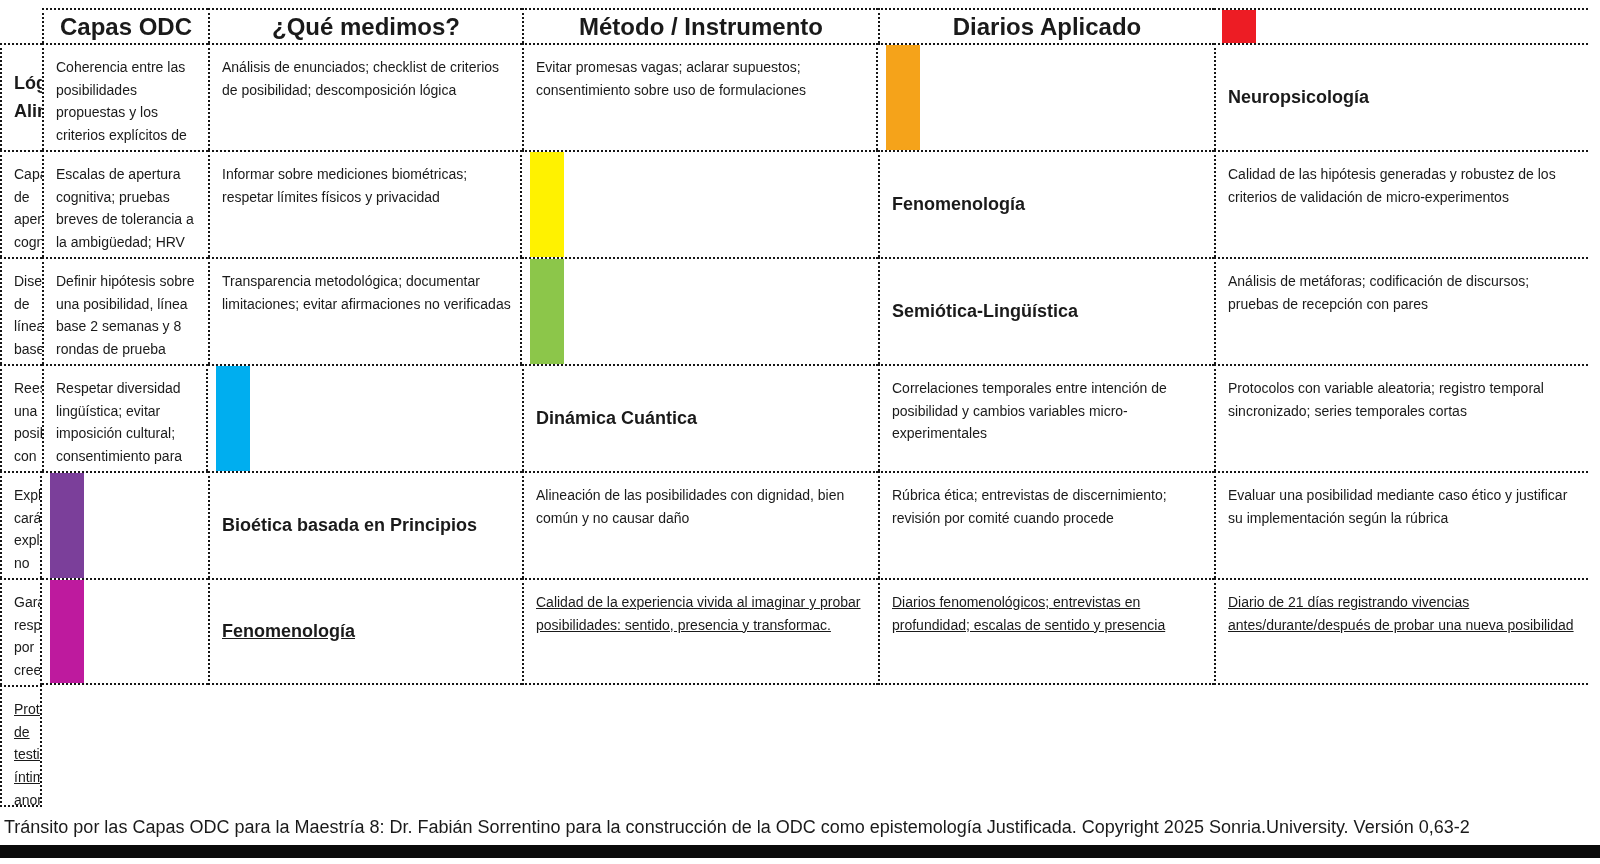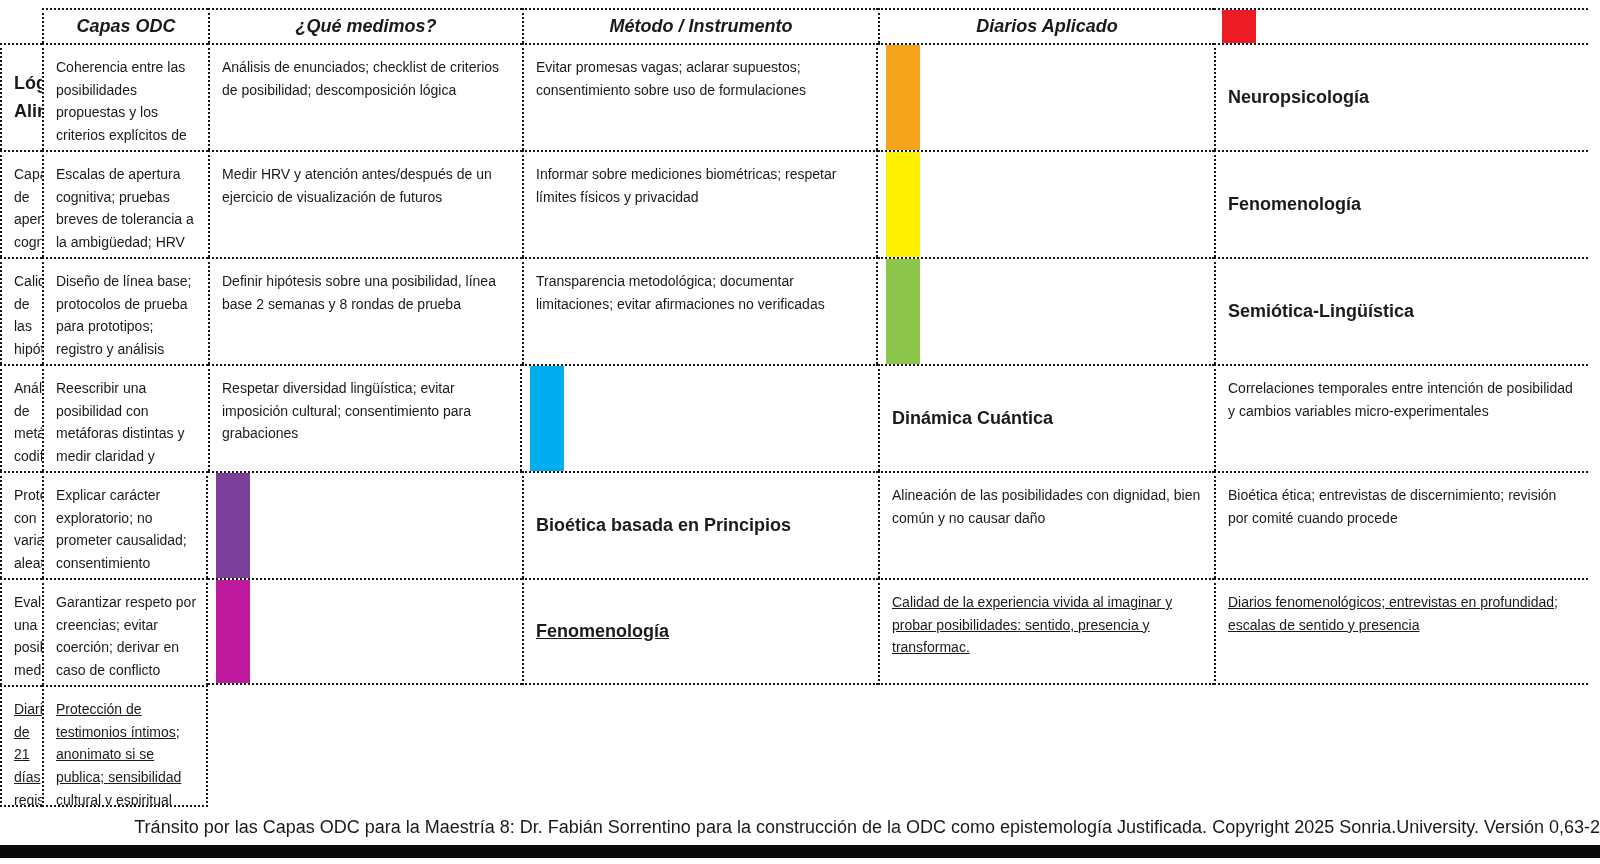--- a/index.html
+++ b/index.html
@@ -21,43 +21,41 @@
   .cell {
     border-top: 2px dotted #161616;
     border-left: 2px dotted #161616;
     overflow: hidden;
   }
   .br { border-right: 2px dotted #161616; }
   .bb { border-bottom: 2px dotted #161616; text-decoration: underline; }
   .nob { border: none; }
   .head {
     display: flex; align-items: center; justify-content: center;
-    font-weight: bold; font-size: 18px;
+    font-weight: bold; font-size: 24px;
     background: #fff;
-    font-style: italic;
   }
   .strip { border-left: none; padding: 0; }
   .strip-fill { width: 34px; height: 100%; margin-left: 8px; }
   .label {
     display: flex; align-items: center;
     font-weight: bold; font-size: 18px;
     padding: 6px 6px 6px 12px;
     line-height: 1.55;
   }
   .bodycell {
     padding: 11px 8px 6px 12px;
     font-size: 14px;
     line-height: 1.62;
   }
   .footer-line {
     padding: 7px 0 0 4px;
     font-size: 18px;
     line-height: 1.45;
     white-space: nowrap;
-    text-align: right;
   }
   .bottom-bar {
     width: 1600px; height: 13px;
     background: #0a0a0a;
     margin-top: 5px;
   }
 </style>
 </head>
 <body>
 
@@ -81,21 +79,20 @@
     <div class="cell bodycell br">Evitar promesas vagas; aclarar supuestos; consentimiento sobre uso de formulaciones</div>
 
     <div class="cell strip">
         <div class="strip-fill" style="background-color: rgb(245, 163, 26);"></div>
       </div>
     <div class="cell label">
         <span>Neuropsicología</span>
       </div>
     <div class="cell bodycell">Capacidad de apertura cognitiva y regulación ante incertidumbre al explorar posibilidades</div>
     <div class="cell bodycell">Escalas de apertura cognitiva; pruebas breves de tolerancia a la ambigüedad; HRV en pruebas de imaginación</div>
-    <div class="cell bodycell">Medir HRV y atención antes/después de un ejercicio de visualización de futuros</div>
     <div class="cell bodycell br">Informar sobre mediciones biométricas; respetar límites físicos y privacidad</div>
 
     <div class="cell strip">
         <div class="strip-fill" style="background-color: rgb(255, 242, 0);"></div>
       </div>
     <div class="cell label">
         <span>Fenomenología</span>
       </div>
     <div class="cell bodycell">Calidad de las hipótesis generadas y robustez de los criterios de validación de micro-experimentos</div>
     <div class="cell bodycell">Diseño de línea base; protocolos de prueba para prototipos; registro y análisis simple</div>
@@ -122,21 +119,21 @@
     <div class="cell bodycell">Protocolos con variable aleatoria; registro temporal sincronizado; series temporales cortas</div>
     <div class="cell bodycell br">Explicar carácter exploratorio; no prometer causalidad; consentimiento informado</div>
 
     <div class="cell strip">
         <div class="strip-fill" style="background-color: rgb(123, 63, 154);"></div>
       </div>
     <div class="cell label">
         <span>Bioética basada en Principios</span>
       </div>
     <div class="cell bodycell">Alineación de las posibilidades con dignidad, bien común y no causar daño</div>
-    <div class="cell bodycell">Bioética ética; entrevistas de discernimiento; revisión por comité cuando procede</div>
+    <div class="cell bodycell">Rúbrica ética; entrevistas de discernimiento; revisión por comité cuando procede</div>
     <div class="cell bodycell">Evaluar una posibilidad mediante caso ético y justificar su implementación según la rúbrica</div>
     <div class="cell bodycell br">Garantizar respeto por creencias; evitar coerción; derivar en caso de conflicto moral serio</div>
 
     <div class="cell strip bb">
         <div class="strip-fill" style="background-color: rgb(190, 26, 158);"></div>
       </div>
     <div class="cell label bb">
         <span>Fenomenología</span>
       </div>
     <div class="cell bodycell bb">Calidad de la experiencia vivida al imaginar y probar posibilidades: sentido, presencia y transformac.</div>

